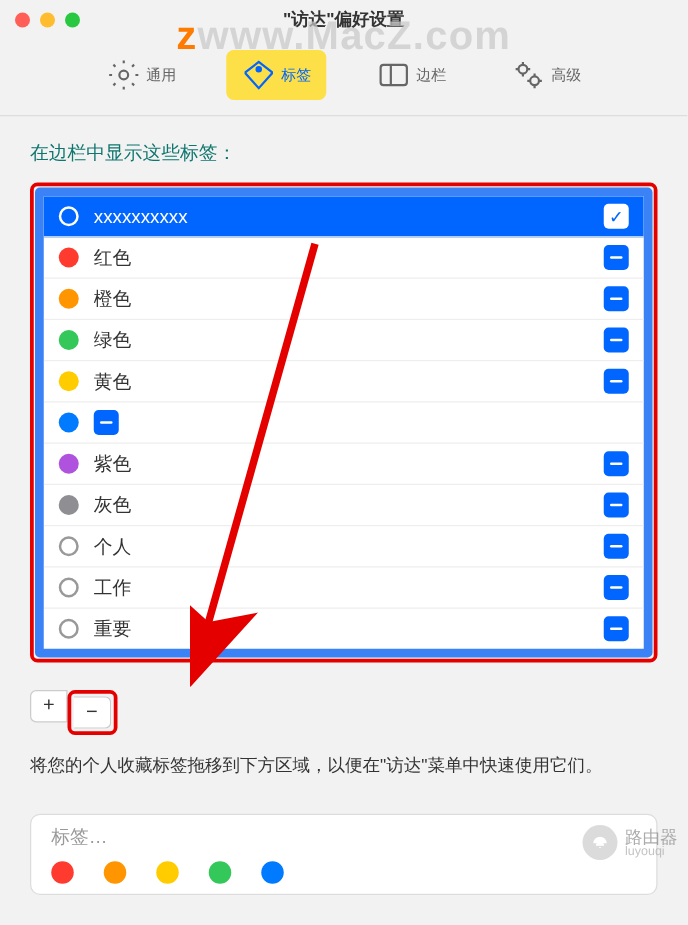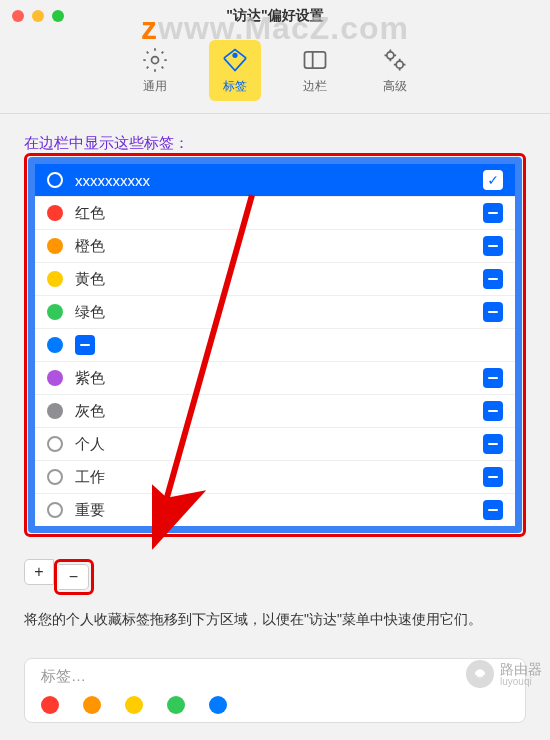--- a/index.html
+++ b/index.html
@@ -7,25 +7,25 @@
 .titlebar{height:32px;display:flex;align-items:center;padding:0 12px;position:relative}
 .traffic{display:flex;gap:8px}
 .dot{width:12px;height:12px;border-radius:50%}
 .red{background:#ff5f57}
 .yellow{background:#febc2e}
 .green{background:#28c840}
 .title{position:absolute;left:50%;transform:translateX(-50%);font-size:14px;font-weight:600;color:#333}
 .watermark{position:absolute;top:10px;left:50%;transform:translateX(-50%);font-size:32px;font-weight:700;color:rgba(200,200,200,.7);letter-spacing:1px;pointer-events:none;z-index:10;white-space:nowrap}
 .watermark .z{color:#ff7a00}
 .toolbar{display:flex;justify-content:center;gap:28px;padding:8px 0 12px;border-bottom:1px solid #ddd;background:#f2f2f2}
-.tbitem{display:flex;flex-direction:column;align-items:center;gap:4px;padding:6px 12px;border-radius:6px;font-size:12px;color:#666;cursor:pointer}
+.tbitem{display:flex;flex-direction:row;align-items:center;gap:4px;padding:6px 12px;border-radius:6px;font-size:12px;color:#666;cursor:pointer}
 .tbitem.active{background:#fde047;color:#0066ff}
 .tbitem svg{width:28px;height:28px}
 .content{padding:20px 24px 10px}
-.section-label{font-size:15px;color:#6d28d9;margin-bottom:0}
+.section-label{font-size:15px;color:#0f766e;margin-bottom:14px}
 .taglist{background:#fff;border:7px solid #3b82f6;border-radius:4px;overflow:hidden}
 .highlight-box{border:3px solid #e50000;border-radius:6px;padding:1px}
 .tagrow{display:flex;align-items:center;padding:6px 12px;gap:12px;font-size:15px;color:#333;border-bottom:1px solid #eee}
 .tagrow:last-child{border-bottom:none}
 .tagrow.selected{background:#0066ff;color:#fff}
 .tagdot{width:16px;height:16px;border-radius:50%;flex-shrink:0}
 .tagdot.empty{border:2px solid #999;background:transparent}
 .tagrow.selected .tagdot.empty{border-color:#fff}
 .tagname{flex:1}
 .chk{width:20px;height:20px;border-radius:4px;display:flex;align-items:center;justify-content:center}
@@ -111,27 +111,27 @@
           <div class="tagdot" style="background: rgb(255, 59, 48);"></div>
           <div class="tagname">红色</div>
           <div class="chk dash"></div>
         </div>
         <div class="tagrow">
           <div class="tagdot" style="background: rgb(255, 149, 0);"></div>
           <div class="tagname">橙色</div>
           <div class="chk dash"></div>
         </div>
         <div class="tagrow">
+          <div class="tagdot" style="background: rgb(52, 199, 89);"></div>
+          <div class="tagname">绿色</div>
+          <div class="chk dash"></div>
+        </div>
+        <div class="tagrow">
           <div class="tagdot" style="background: rgb(255, 204, 0);"></div>
           <div class="tagname">黄色</div>
-          <div class="chk dash"></div>
-        </div>
-        <div class="tagrow">
-          <div class="tagdot" style="background: rgb(52, 199, 89);"></div>
-          <div class="tagname">绿色</div>
           <div class="chk dash"></div>
         </div>
         <div class="tagrow">
           <div class="tagdot" style="background: rgb(0, 122, 255);"></div>
           <div class="chk dash"></div>
         </div>
         <div class="tagrow">
           <div class="tagdot" style="background: rgb(175, 82, 222);"></div>
           <div class="tagname">紫色</div>
           <div class="chk dash"></div>

